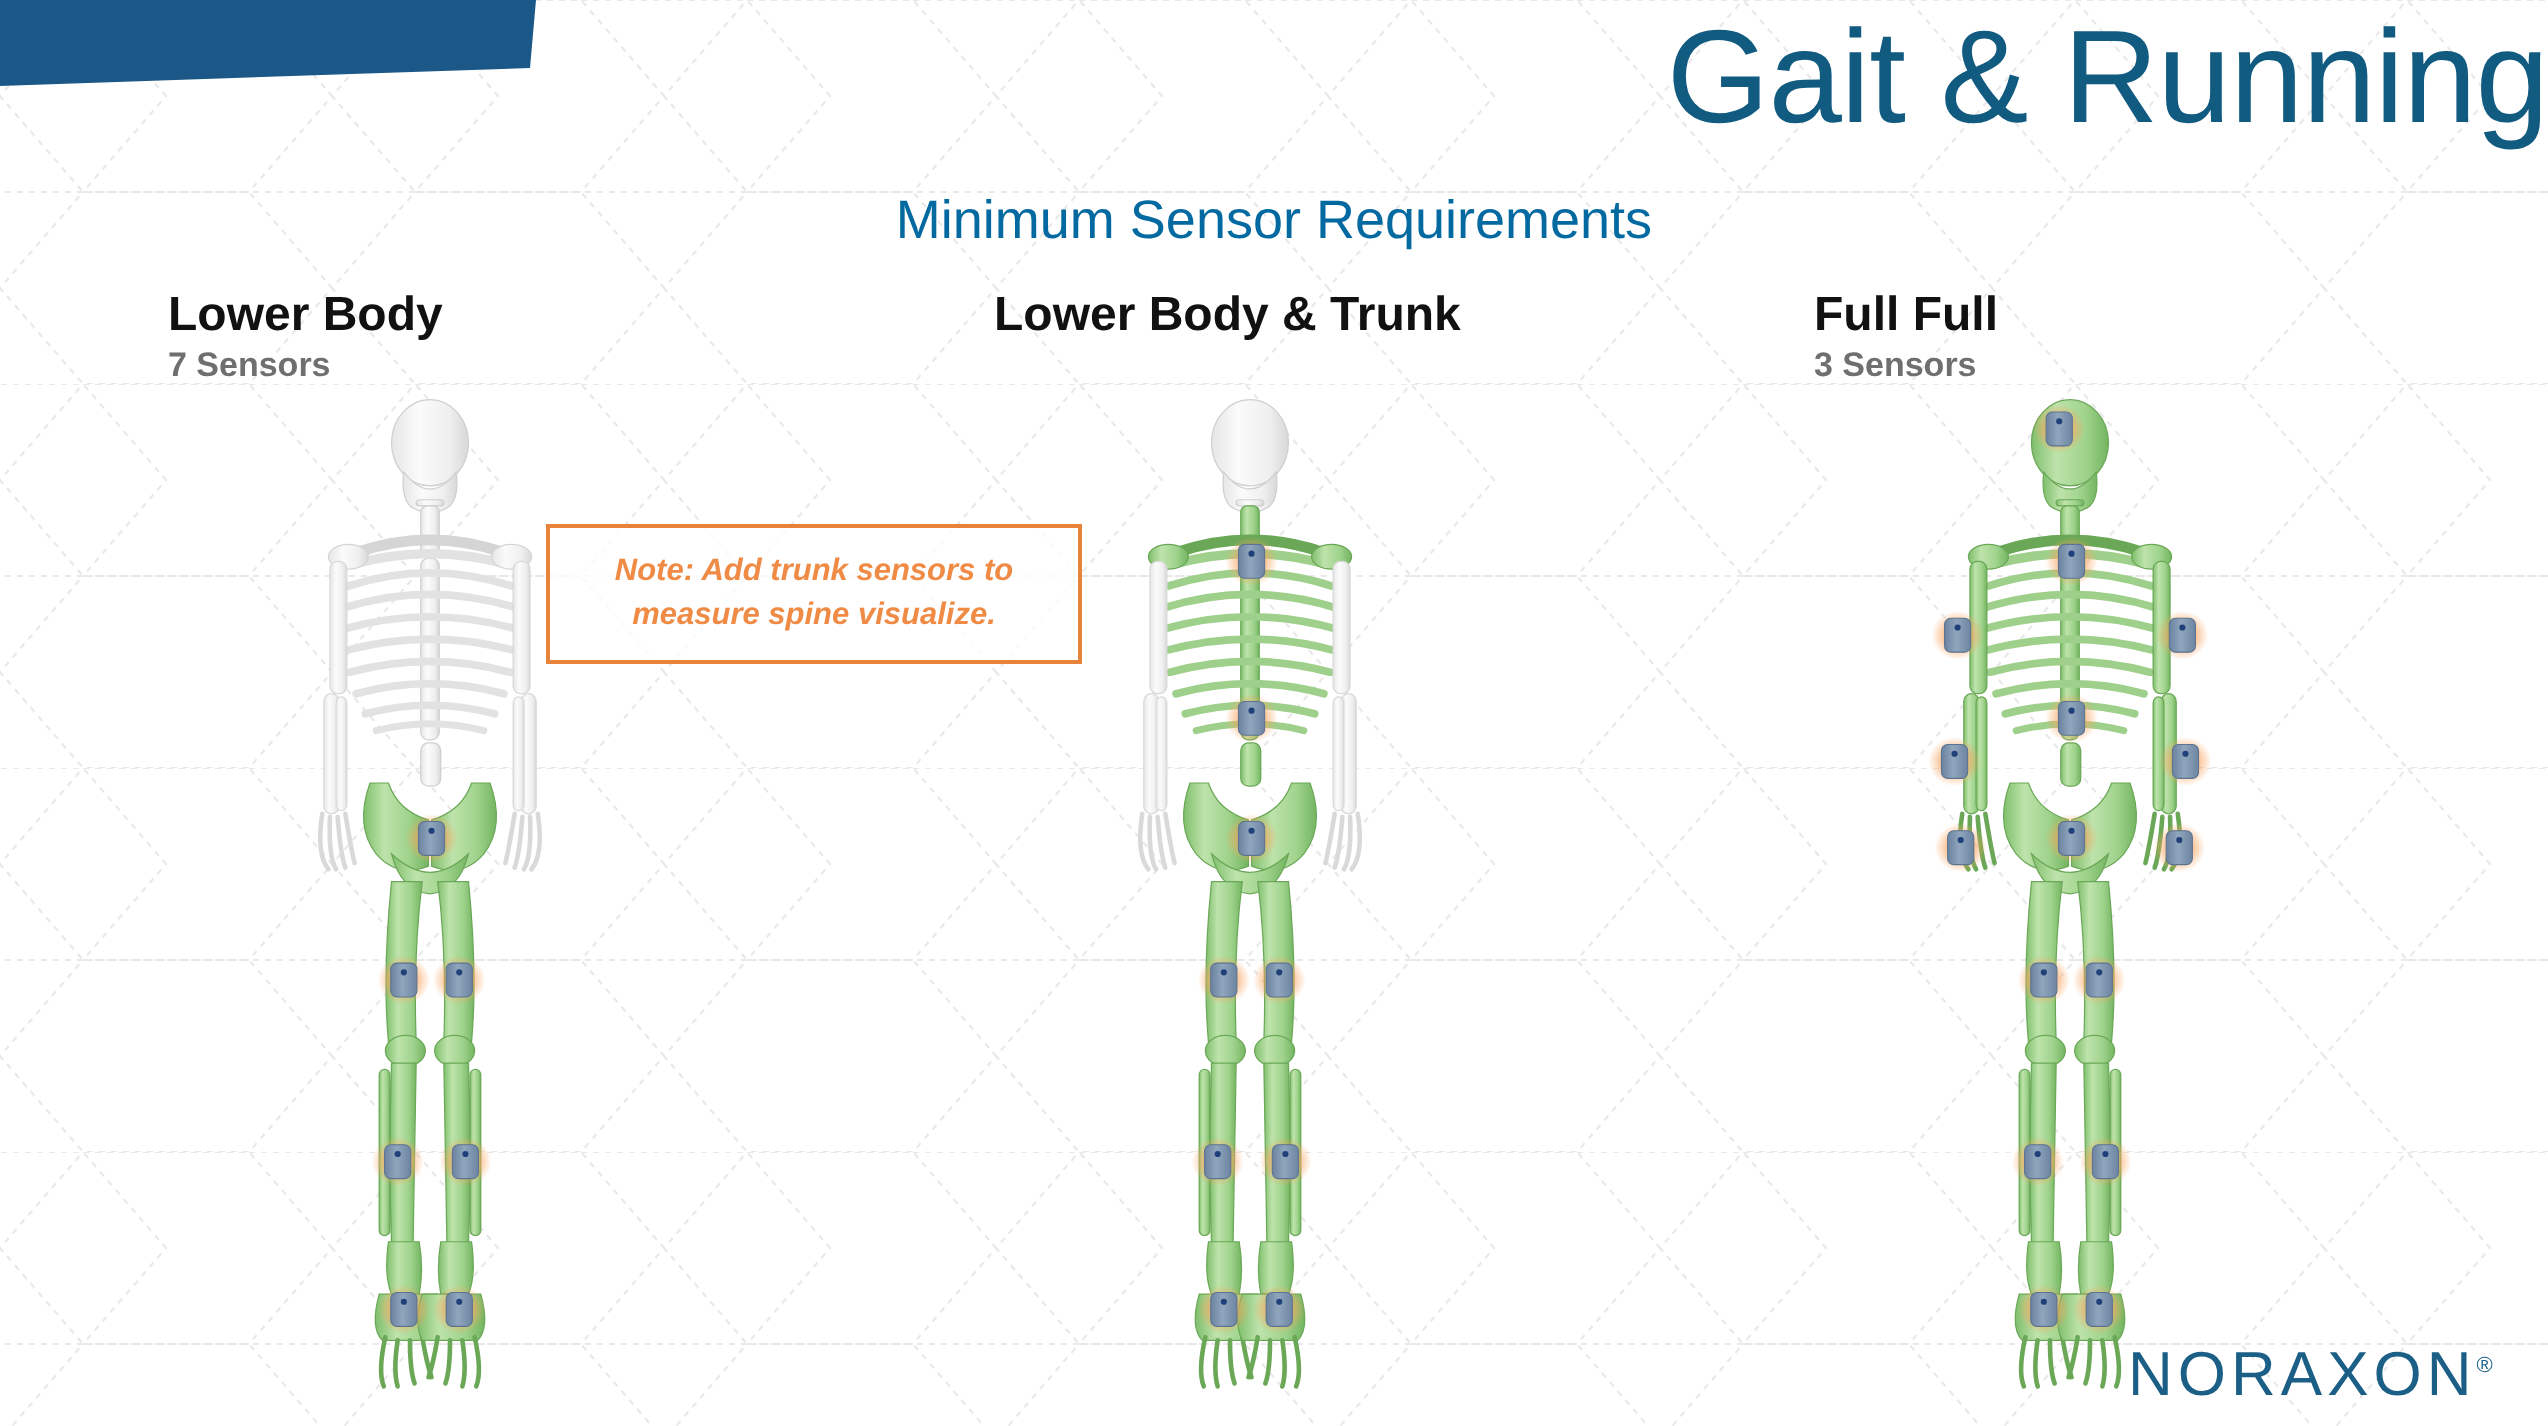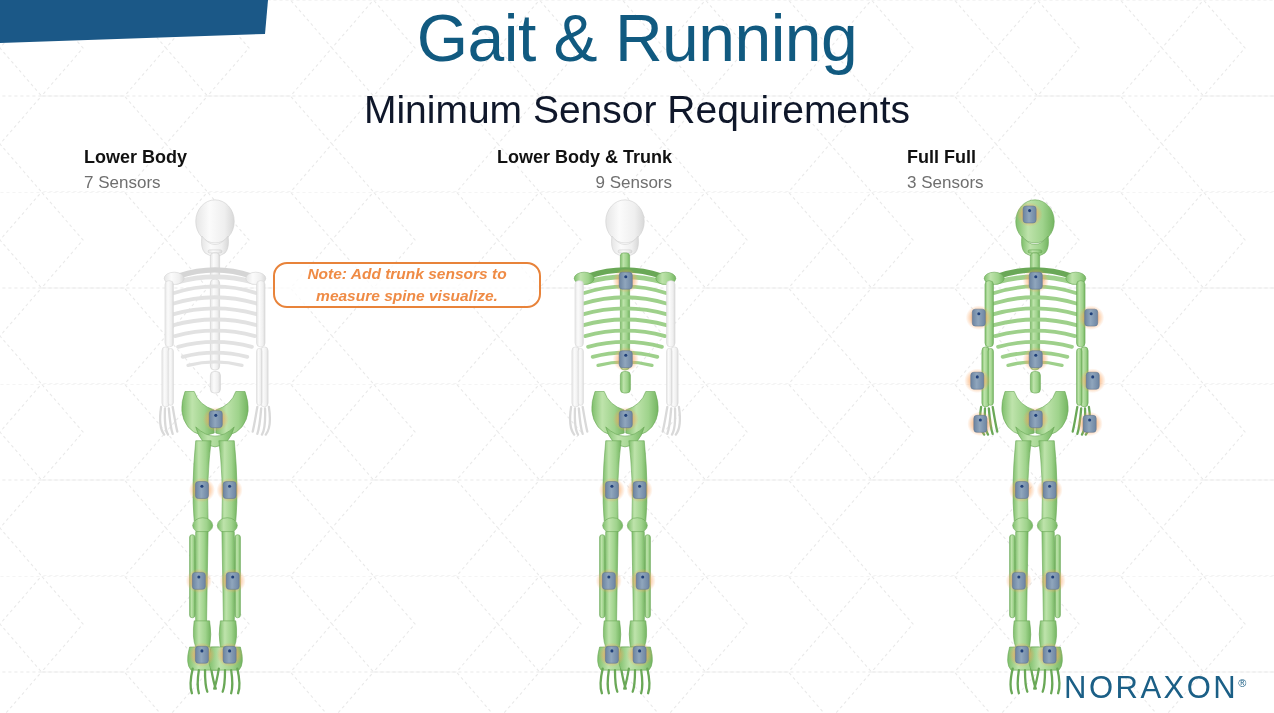--- a/index.html
+++ b/index.html
@@ -10,45 +10,45 @@
   #slide{position:absolute;inset:0;width:1274px;height:713px;overflow:hidden;background:#fff;}
 
   
   #hexbg{position:absolute;left:0;top:0;width:1274px;height:713px;opacity:.55;}
 
   
   #banner{position:absolute;left:0;top:0;width:276px;height:50px;}
 
   
   #title{
-    position:absolute;left:0;top:2px;width:1274px;text-align:center;
+    position:absolute;left:0;top:2px;width:1274px;text-align:right;
     font-size:66px;line-height:72px;font-weight:400;color:#115a80;
     letter-spacing:-.5px;
   }
   #subtitle{
     position:absolute;left:0;top:92px;width:1274px;text-align:center;
-    font-size:39px;line-height:36px;font-weight:400;color:#0f172a;
+    font-size:27px;line-height:36px;font-weight:400;color:#0369a1;
   }
 
   
   .col-head{position:absolute;}
-  .col-title{font-size:18px;font-weight:700;color:#111111;line-height:23px;white-space:nowrap;}
-  .col-sub{font-size:17px;font-weight:400;color:#6f6f6f;line-height:22px;margin-top:3px;white-space:nowrap;}
+  .col-title{font-size:24px;font-weight:700;color:#111111;line-height:23px;white-space:nowrap;}
+  .col-sub{font-size:17px;font-weight:700;color:#6f6f6f;line-height:22px;margin-top:3px;white-space:nowrap;}
   #head0{left:84px;top:146px;}
   #head1{left:497px;top:146px;text-align:right;}
   #head2{left:907px;top:146px;}
 
   
   .note{
     position:absolute;border:2px solid #e8833a;background:rgba(255,255,255,.78);
     color:#ef8b45;font-style:italic;font-weight:700;text-align:center;
     font-size:15.5px;line-height:22px;box-sizing:border-box;
     display:flex;align-items:center;justify-content:center;padding:4px 8px;
   }
-  #note0{left:273px;top:262px;width:268px;height:46px;border-radius:14px;}
+  #note0{left:273px;top:262px;width:268px;height:70px;}
   #note1{left:687px;top:248px;width:269px;height:80px;}
 
   
   .fig{position:absolute;top:196px;height:508px;}
   #fig0{left:120px;width:190px;}
   #fig1{left:530px;width:190px;}
   #fig2{left:940px;width:190px;}
   .fig svg{display:block;width:100%;height:100%;}
 
   
@@ -83,21 +83,20 @@
 
   <div id="title">Gait &amp; Running</div>
   <div id="subtitle">Minimum Sensor Requirements</div>
 
   <div class="col-head" id="head0">
     <div class="col-title">Lower Body</div>
     <div class="col-sub">7 Sensors</div>
   </div>
   <div class="col-head" id="head1">
     <div class="col-title">Lower Body &amp; Trunk</div>
-    <div class="col-sub">9 Sensors</div>
   </div>
   <div class="col-head" id="head2">
     <div class="col-title">Full Full</div>
     <div class="col-sub">3 Sensors</div>
   </div>
 
   <div class="note" id="note0">
     <div>
       <span>Note: Add trunk sensors to</span><br>
       <span>measure spine visualize.</span>

